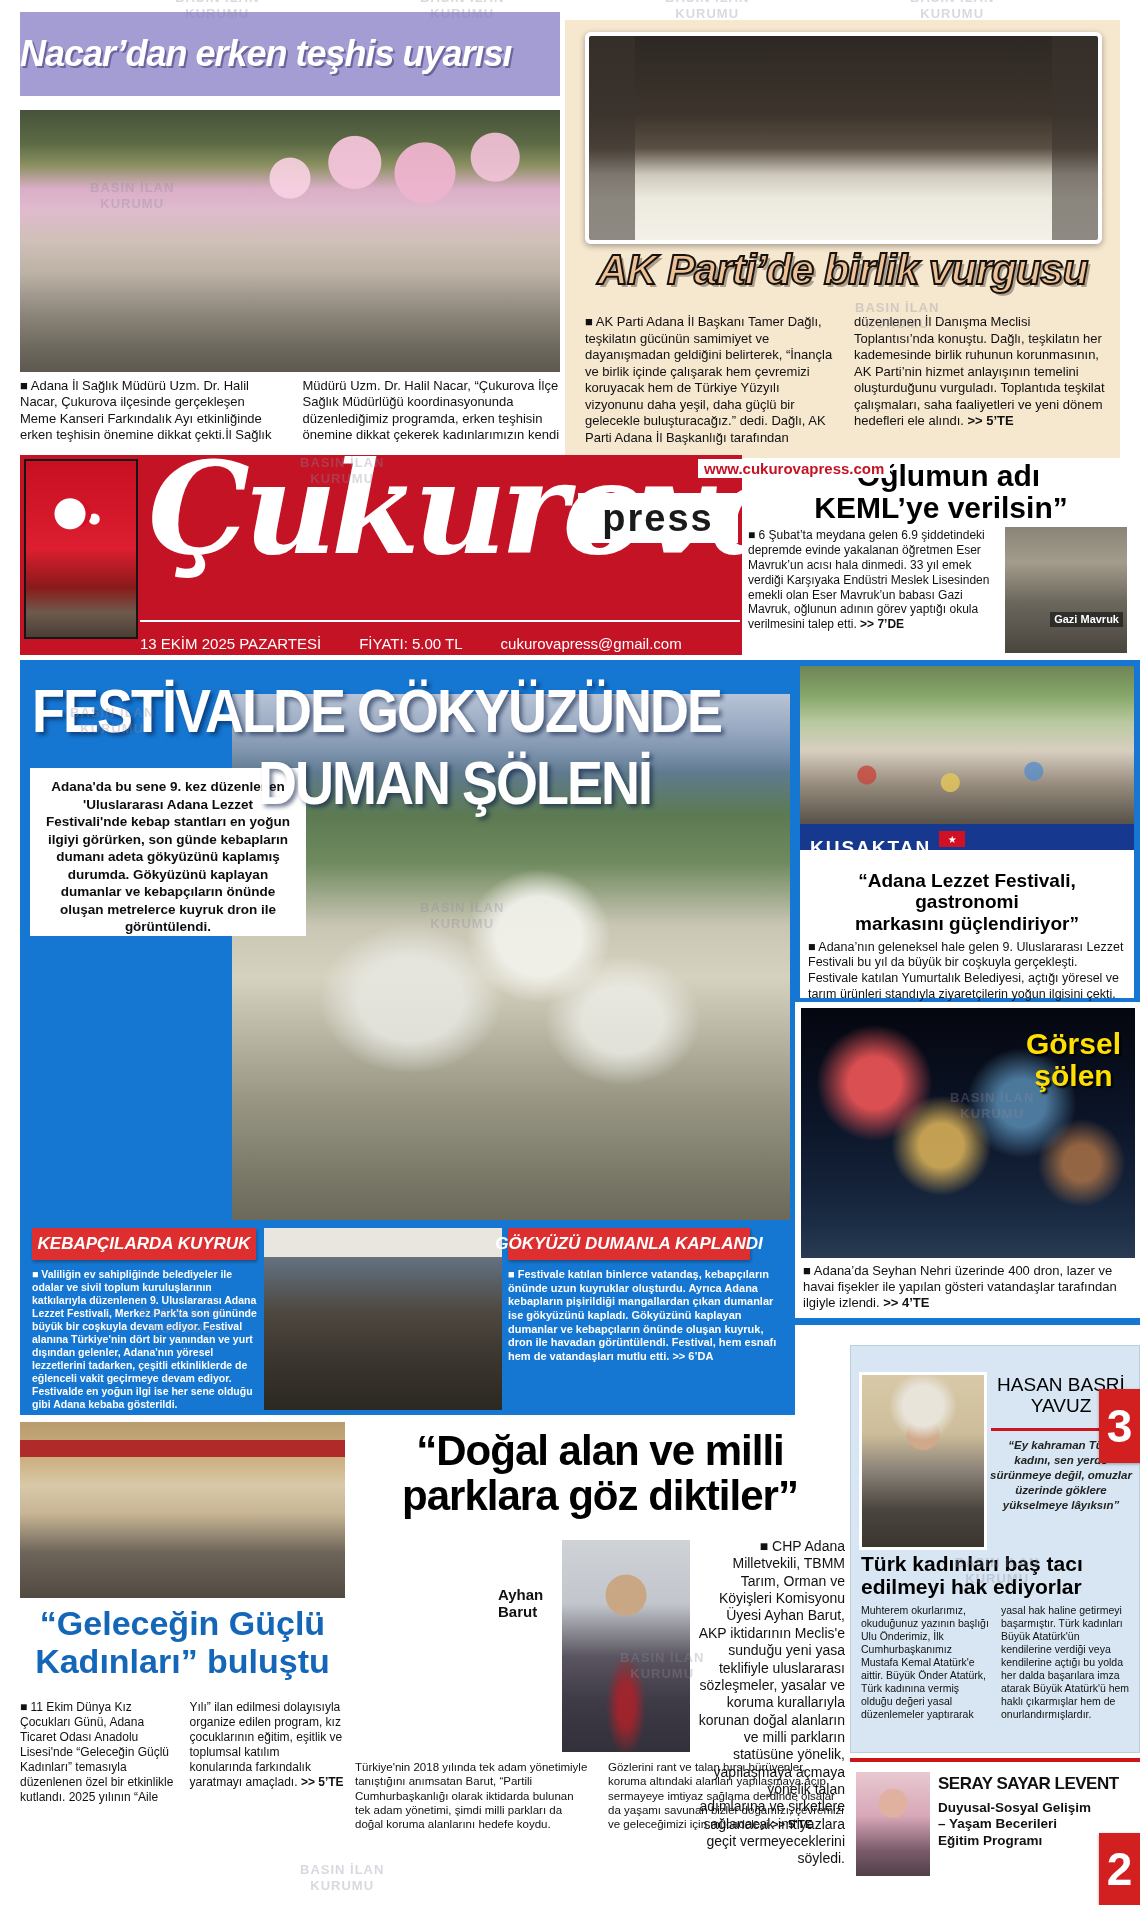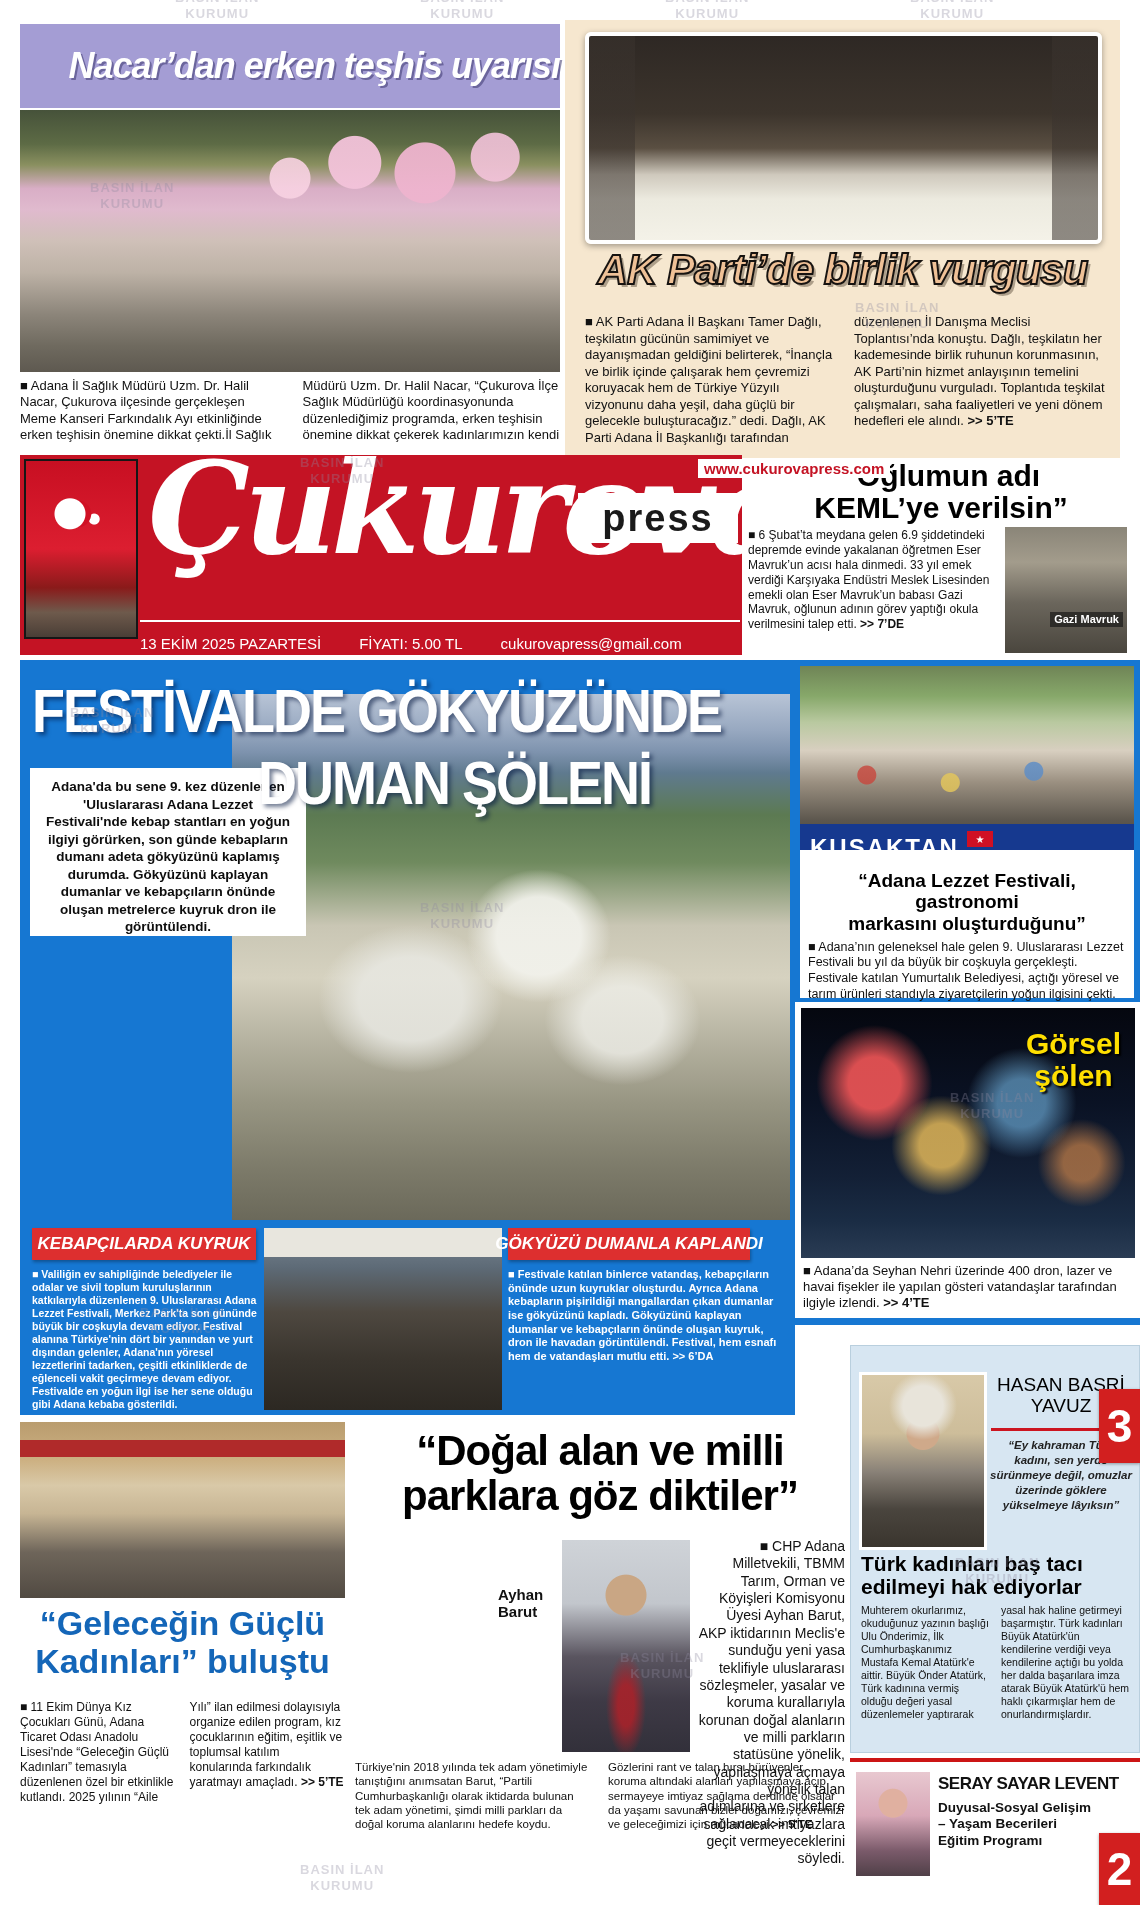--- a/index.html
+++ b/index.html
@@ -54,21 +54,21 @@
     linear-gradient(180deg,#cfd3d8 0%,#c2c6cc 30%,#5a5560 55%,#3e3a46 76%,#32303a 100%);}
   .ph-yavuz{border:3px solid #fff;background:
     radial-gradient(circle at 50% 18%, #e8e4da 0 20px, transparent 34px),
     radial-gradient(circle at 50% 34%, #cfa98a 0 16px, transparent 17px),
     linear-gradient(180deg,#d8c9a8 0%,#cdbd9a 34%,#8a8278 56%,#4a453e 78%,#3a352e 100%);}
   .ph-seray{background:
     radial-gradient(circle at 50% 30%, #e0b0a0 0 14px, transparent 15px),
     linear-gradient(180deg,#e8c8d0 0%,#d8a8b8 42%,#7a5a6a 76%,#504048 100%);}
 
   
-  .nacar-banner{left:20px;top:24px;width:540px;height:84px;background:#a49dd4;display:flex;align-items:center;justify-content:flex-end;}
+  .nacar-banner{left:20px;top:12px;width:540px;height:84px;background:#a49dd4;display:flex;align-items:center;justify-content:flex-start;}
   .nacar-banner h1{margin:0;font-size:36px;font-style:italic;font-weight:bold;color:#fff;letter-spacing:-1px;
        text-shadow:2px 2px 0 rgba(60,55,110,.55);white-space:nowrap;}
   .nacar-caption{left:20px;top:378px;width:545px;height:72px;font-size:13px;line-height:1.26;
        column-count:2;column-gap:20px;}
   .pref{font-weight:bold;color:#111;}
 
   .ak-section{left:565px;top:20px;width:555px;height:438px;background:#f6e7cf;}
   .ak-head{left:575px;top:246px;width:535px;text-align:center;font-size:42px;font-weight:bold;font-style:italic;
        color:#efc197;-webkit-text-stroke:2px #171310;letter-spacing:-1px;white-space:nowrap;
        text-shadow:3px 3px 0 rgba(40,25,10,.35);}
@@ -92,21 +92,21 @@
   .blue-right{left:795px;top:660px;width:345px;height:665px;background:#1677d2;}
   .fest-h{position:absolute;color:#fff;font-weight:bold;font-size:54px;letter-spacing:-2px;white-space:nowrap;
        text-shadow:3px 3px 4px rgba(0,20,60,.55);z-index:4;transform:scaleY(1.12);transform-origin:top left;}
   .intro-box{left:30px;top:768px;width:276px;height:168px;background:#fff;z-index:3;padding:10px 12px;box-sizing:border-box;
        font-weight:bold;font-size:13.5px;line-height:1.3;text-align:center;color:#0d0d0d;}
   .red-label{position:absolute;height:32px;background:#dd2f2f;color:#fff;display:flex;align-items:center;justify-content:center;
        font-weight:bold;font-style:italic;font-size:17px;white-space:nowrap;z-index:4;box-shadow:1px 2px 3px rgba(0,0,0,.3);}
   .blue-body{position:absolute;color:#fff;font-weight:bold;line-height:1.24;z-index:4;}
   .kusak-band{position:absolute;left:0;bottom:0;width:100%;height:30px;background:#16398f;display:flex;align-items:center;
        gap:8px;padding-left:10px;box-sizing:border-box;}
-  .kusak-band span{color:#fff;font-weight:bold;font-size:24px;letter-spacing:2px;line-height:.8;transform:translateY(5px);margin-top:8px;}
+  .kusak-band span{color:#fff;font-weight:bold;font-size:19px;letter-spacing:2px;line-height:.8;transform:translateY(5px);margin-top:8px;}
   .flag-chip{width:26px;height:16px;background:#d01024;color:#fff;font-size:10px;display:flex;align-items:center;justify-content:center;}
   .gastro-box{left:800px;top:850px;width:334px;height:148px;background:#fff;padding:18px 8px;box-sizing:border-box;z-index:4;}
   .gastro-box h3{margin:2px 0 6px;text-align:center;font-size:19px;line-height:1.12;color:#000;}
   .gastro-box .bd{font-size:12.5px;line-height:1.25;}
   .night-box{left:795px;top:1002px;width:345px;height:316px;background:#fff;z-index:4;padding:6px;box-sizing:border-box;}
   .gorsel{position:absolute;right:14px;top:20px;text-align:center;color:#ffdf00;font-weight:bold;font-size:30px;line-height:1.05;
        text-shadow:2px 2px 2px #000;}
   .night-cap{font-size:13px;line-height:1.22;padding:5px 2px 0;}
 
   .gelecek-head{left:20px;top:1604px;width:325px;text-align:center;color:#1466b8;font-weight:bold;font-size:34px;line-height:1.12;}
@@ -186,21 +186,21 @@
 
   <div class="photo ph-stand" style="left:800px;top:666px;width:334px;height:188px;z-index:3;">
     <div class="kusak-band">
       <span>KUŞAKTAN</span>
       <div class="flag-chip">★</div>
     </div>
   </div>
   <div class="abs gastro-box">
     <h3>
       <div>“Adana Lezzet Festivali, gastronomi</div>
-      <div>markasını oluşturduğunu”</div>
+      <div>markasını güçlendiriyor”</div>
     </h3>
     <div class="bd">
       <span>■ Adana’nın geleneksel hale gelen 9. Uluslararası Lezzet Festivali bu yıl da büyük bir coşkuyla gerçekleşti. Festivale katılan Yumurtalık Belediyesi, açtığı yöresel ve tarım ürünleri standıyla ziyaretçilerin yoğun ilgisini çekti.</span>
       <b class="pref">&gt;&gt; 4’TE</b>
     </div>
   </div>
   <div class="abs night-box">
     <div class="photo ph-night" style="position:relative;left:0;top:0;width:334px;height:250px;">
       <div class="gorsel">
         <div>Görsel</div>

